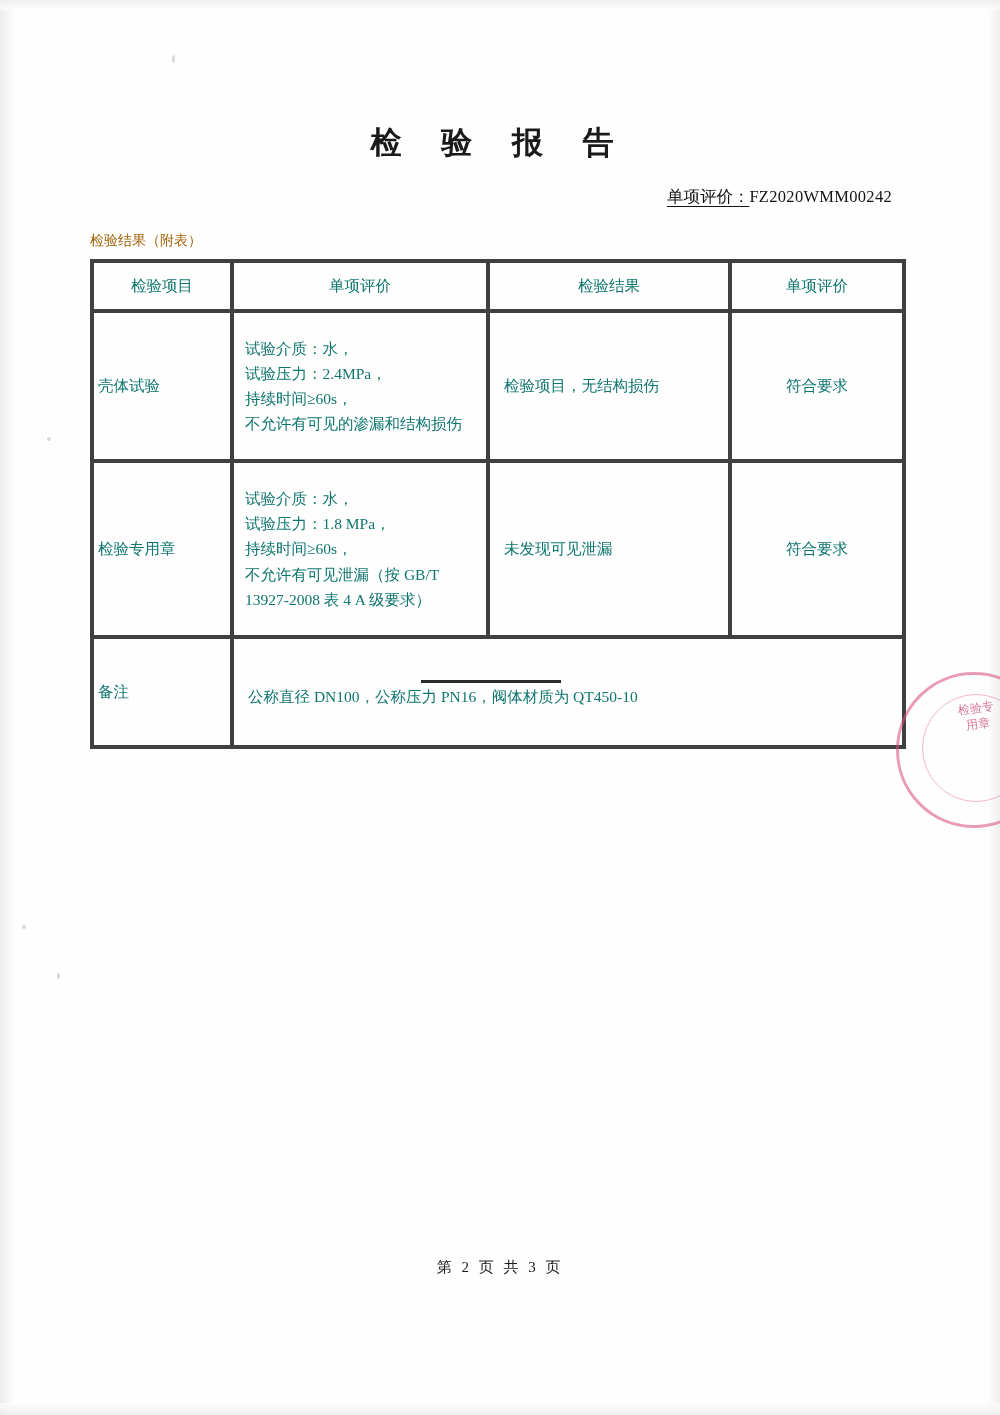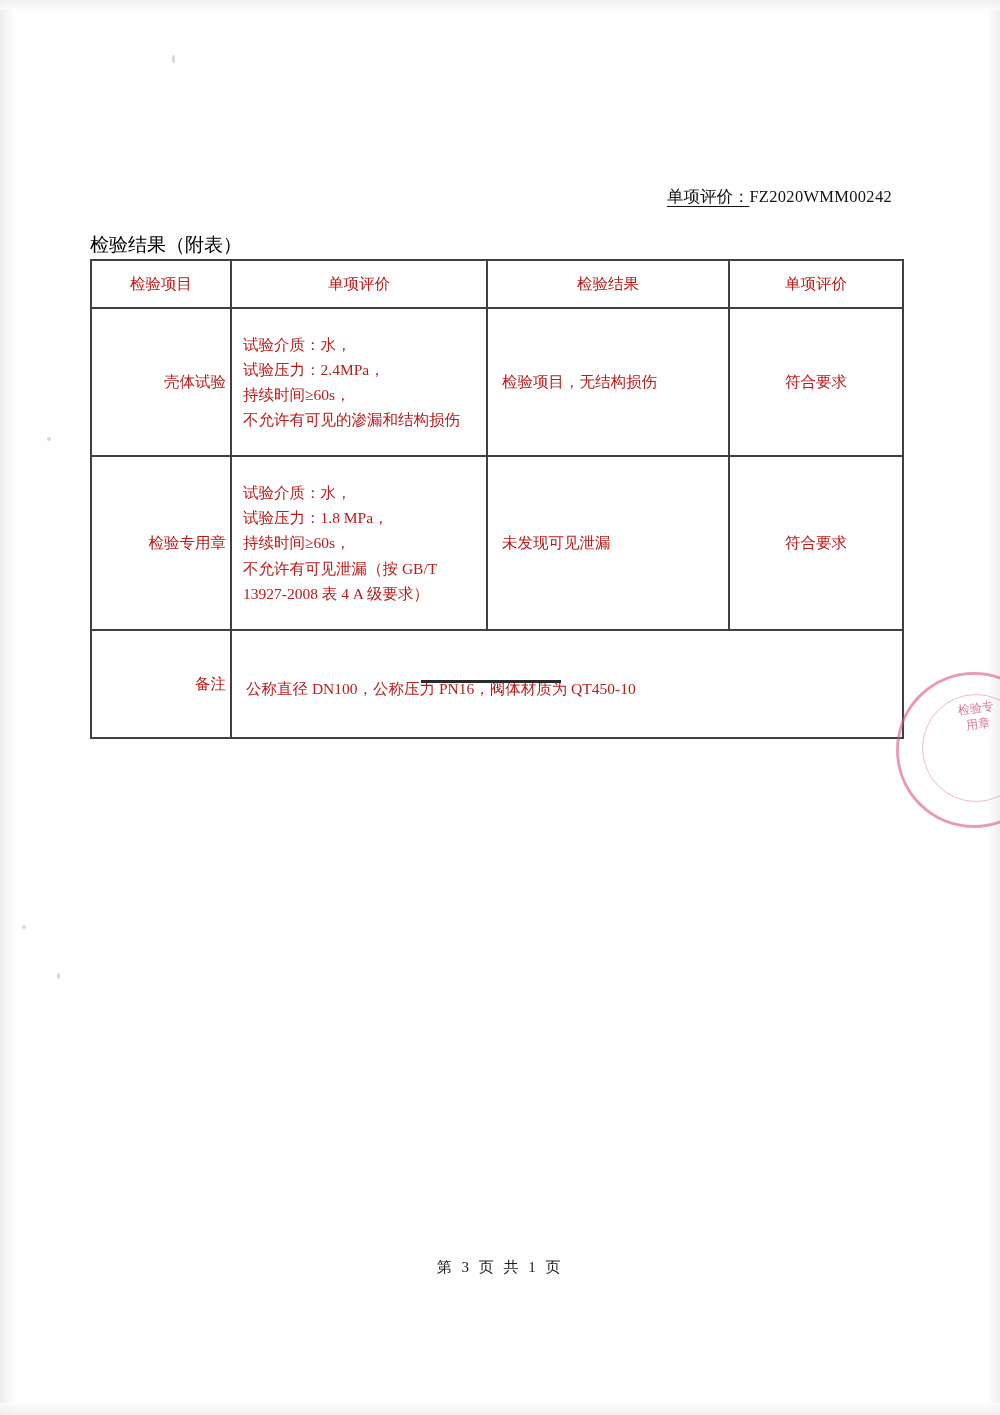--- a/index.html
+++ b/index.html
@@ -83,51 +83,51 @@
   .report-no .value {
     font-family: "Liberation Serif", "DejaVu Serif", serif;
     text-underline-offset: 4px;
     letter-spacing: .3px;
   }
 
   .section-caption {
     position: absolute;
     left: 90px;
     top: 232px;
-    font-size: 19px;
-    color: #000000;
+    font-size: 14px;
+    color: #a16207;
   }
 
   table.result-table {
     position: absolute;
     left: 90px;
     top: 259px;
     width: 812px;
     border-collapse: collapse;
     table-layout: fixed;
   }
   table.result-table td, table.result-table th {
-    border: 2px solid #404040;
+    border: 4px solid #404040;
     font-weight: normal;
     font-size: 15.5px;
-    color: #b91c1c;
+    color: #0f766e;
     vertical-align: middle;
   }
   thead th {
     height: 44px;
     text-align: center;
     font-size: 16px;
   }
   .col-item { width: 140px; }
   .col-req  { width: 256px; }
   .col-res  { width: 242px; }
   .col-eval { width: 174px; }
 
   td.cell-item {
-    text-align: right;
+    text-align: left;
     padding: 6px 4px;
     margin-left: 11px;
   }
   td.cell-req {
     text-align: left;
     padding: 12px 10px 12px 11px;
     line-height: 1.62;
   }
   td.cell-res {
     text-align: left;
@@ -209,20 +209,21 @@
   <div class="scan-edge-left"></div>
   <div class="scan-edge-right"></div>
   <div class="scan-edge-top"></div>
   <div class="scan-edge-bottom"></div>
 
   <div class="speck" style="left:172px; top:55px; width:3px; height:8px;"></div>
   <div class="speck" style="left:47px; top:437px; width:4px; height:4px;"></div>
   <div class="speck" style="left:22px; top:925px; width:4px; height:4px;"></div>
   <div class="speck" style="left:57px; top:973px; width:3px; height:6px;"></div>
 
+  <div class="doc-title">检 验 报 告</div>
 
   <div class="report-no">
     <span class="label">单项评价：</span><span class="value">FZ2020WMM00242</span>
   </div>
 
   <div class="section-caption">检验结果（附表）</div>
 
   <table class="result-table">
     <colgroup>
       <col class="col-item">
@@ -268,14 +269,14 @@
       </tr>
     </tbody>
   </table>
 
   <div class="end-rule"></div>
 
   <div class="stamp"></div>
   <div class="stamp-inner"></div>
   <div class="stamp-text">检验专用章</div>
 
-  <div class="footer">第 3 页 共 1 页</div>
+  <div class="footer">第 2 页 共 3 页</div>
 </div>
 
 </body></html>

